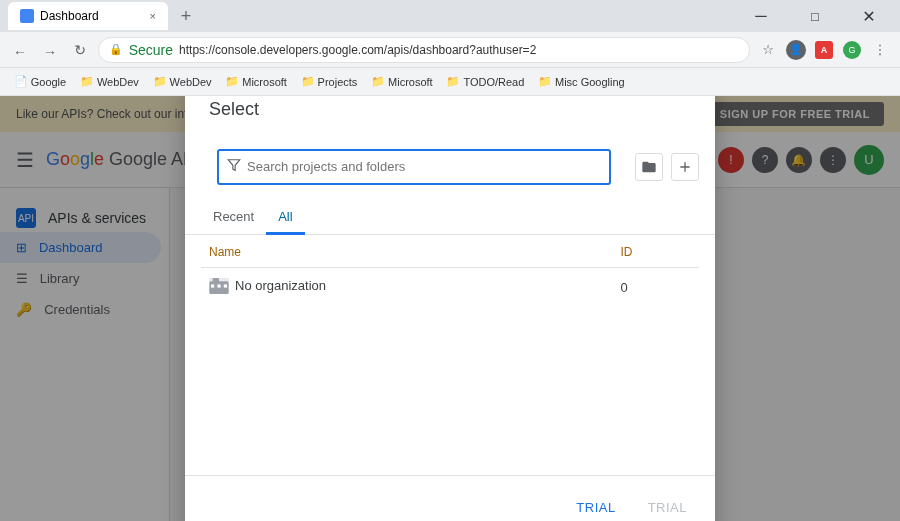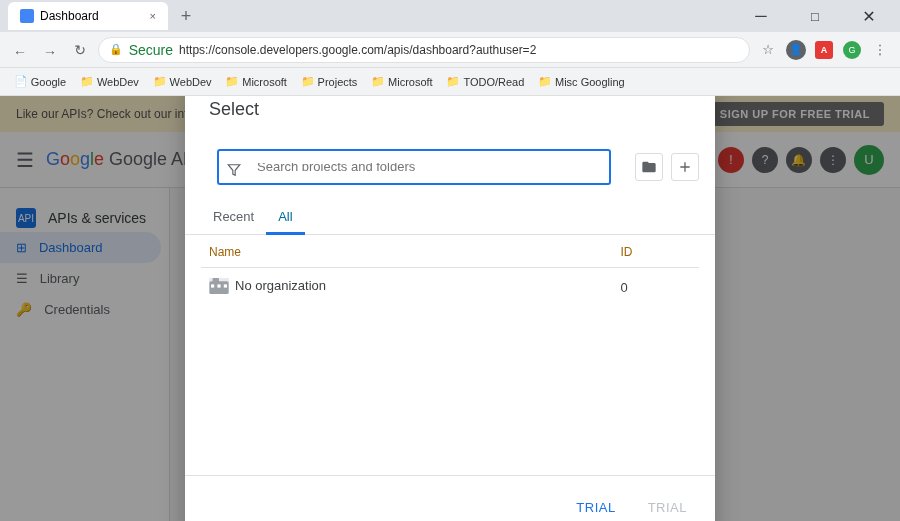--- a/index.html
+++ b/index.html
@@ -239,22 +239,23 @@
       font-weight: 400;
     }
 
     
     .dialog-search {
       margin: 0 16px 0 16px;
       height: 36px;
       border: 2px solid #1a73e8;
       border-radius: 3px;
       display: flex;
+      align-items: center;
       padding: 12px 8px;
-      gap: 16px;
+      gap: 6px;
     }
     .search-filter-icon { color: #5f6368; font-size: 14px; }
     .dialog-search input {
       flex: 1;
       border: none;
       outline: none;
       font-size: 13px;
       color: #3c4043;
     }
     .search-action-btn {

